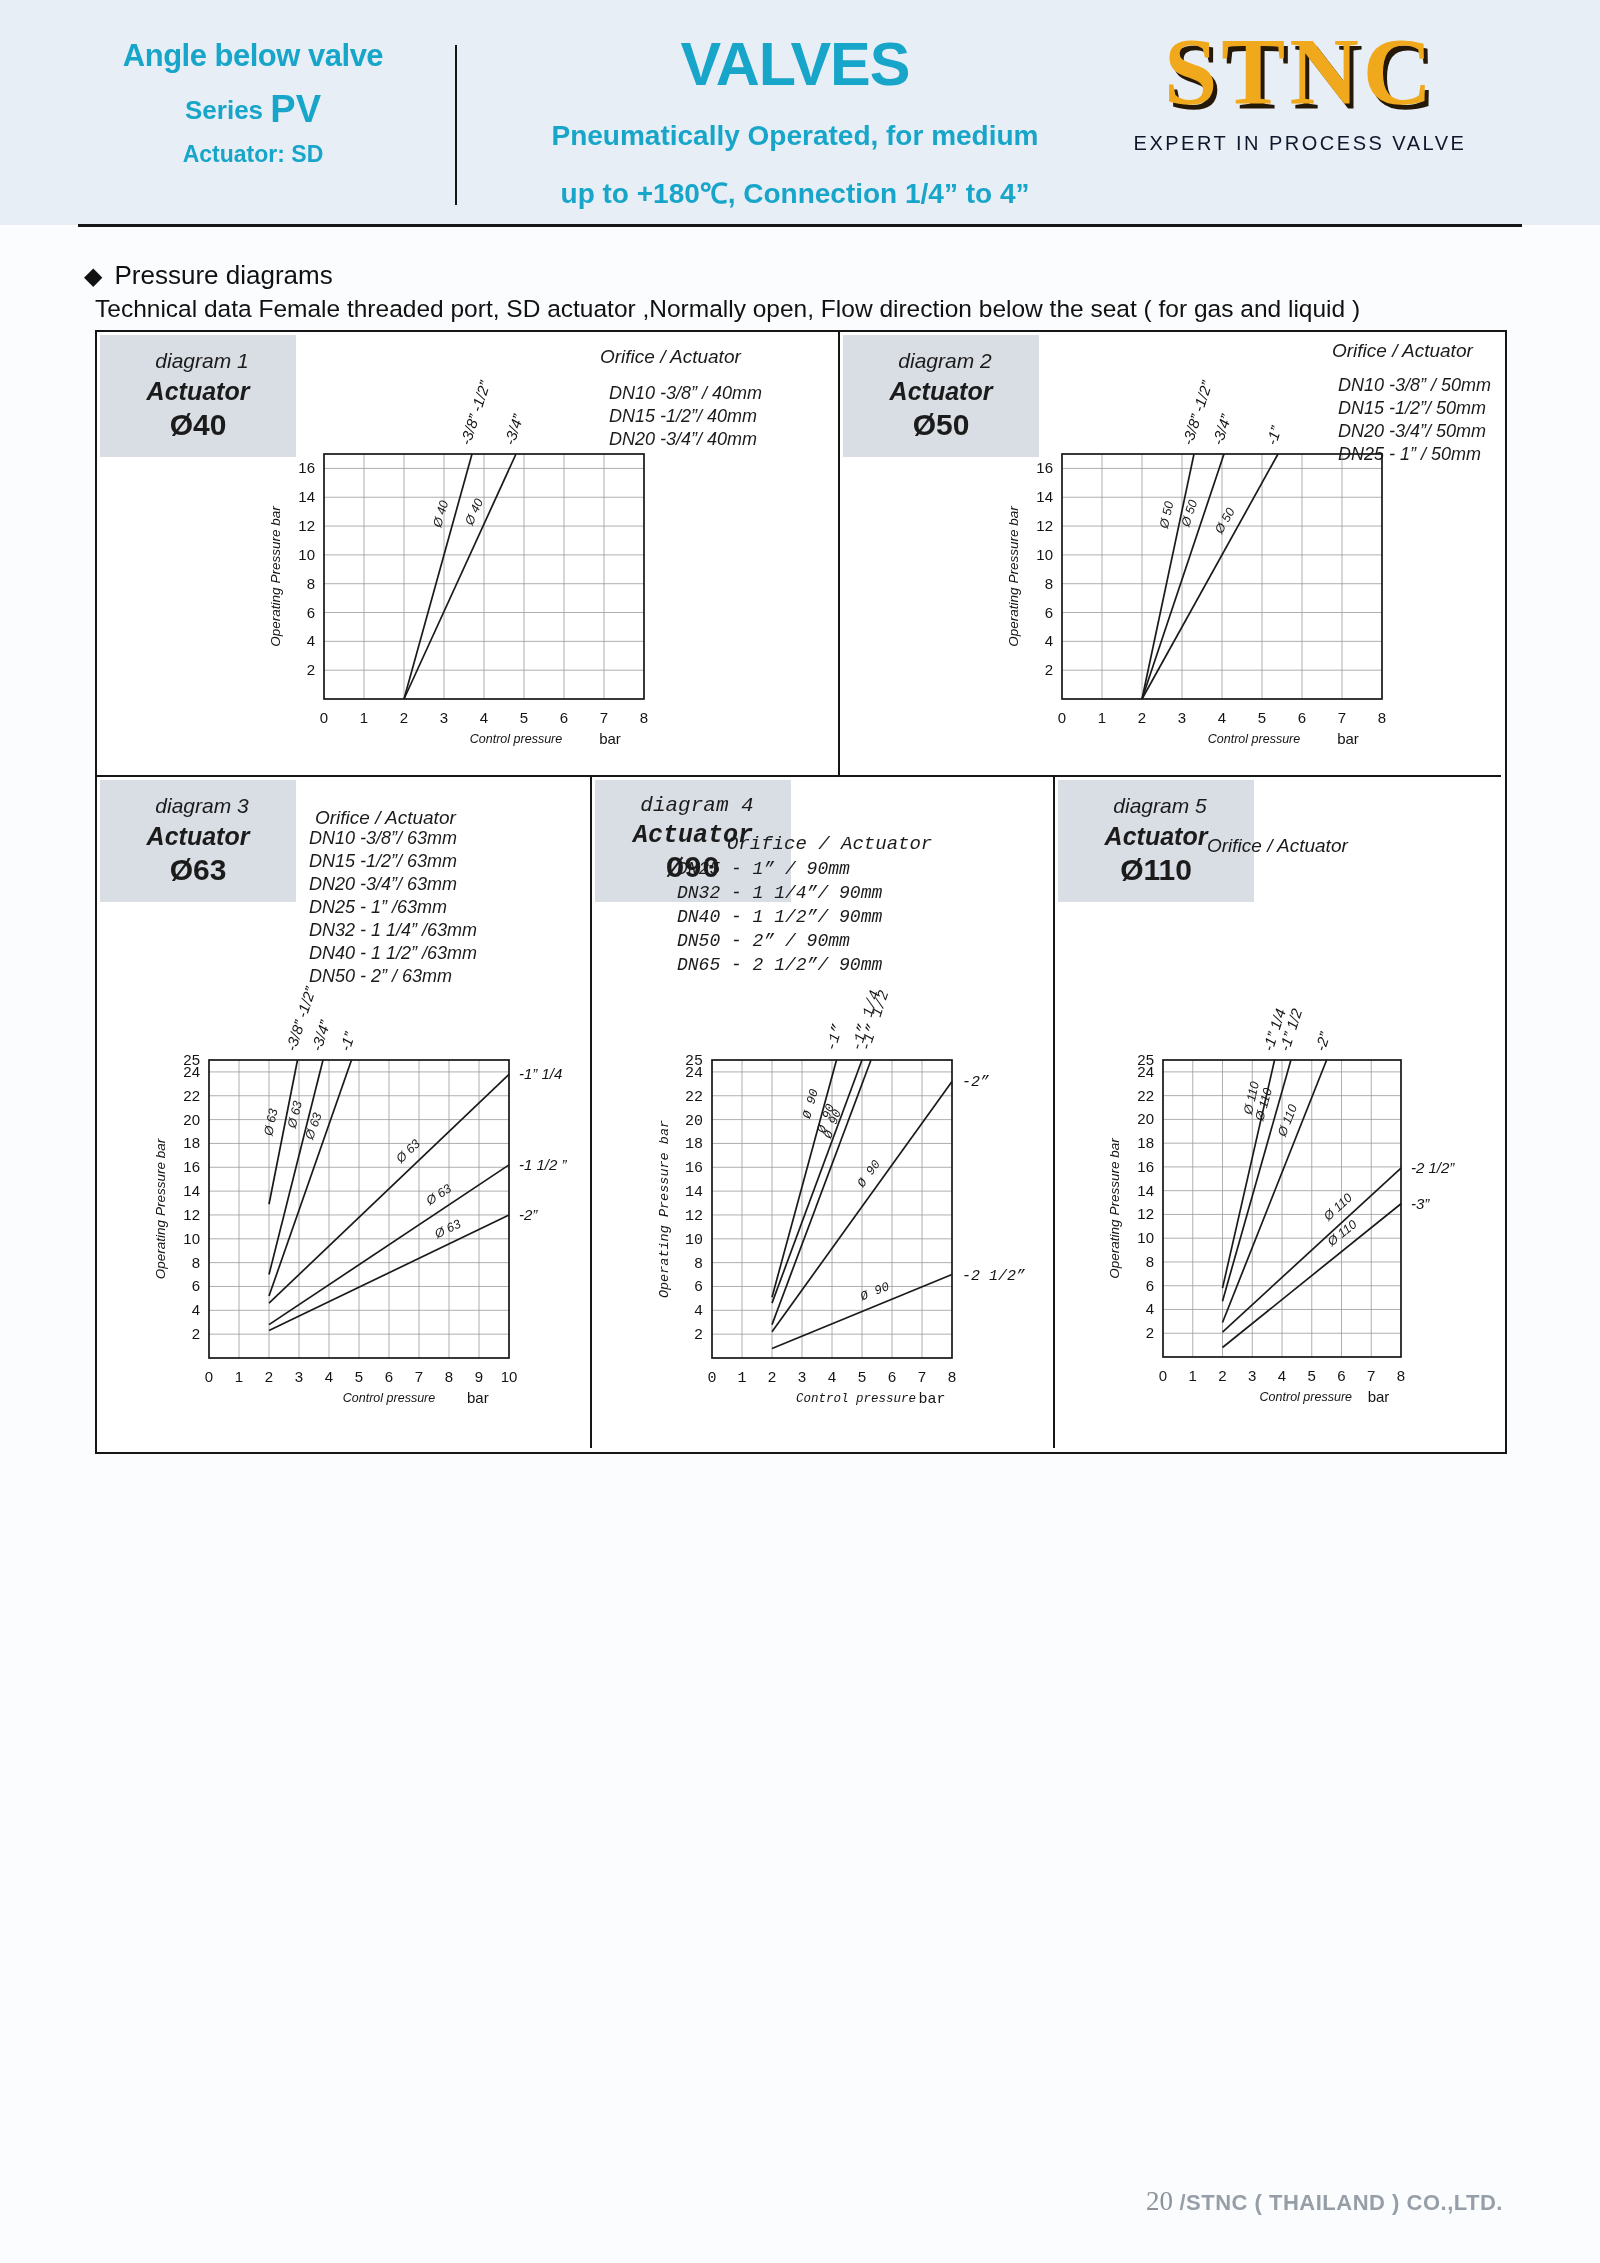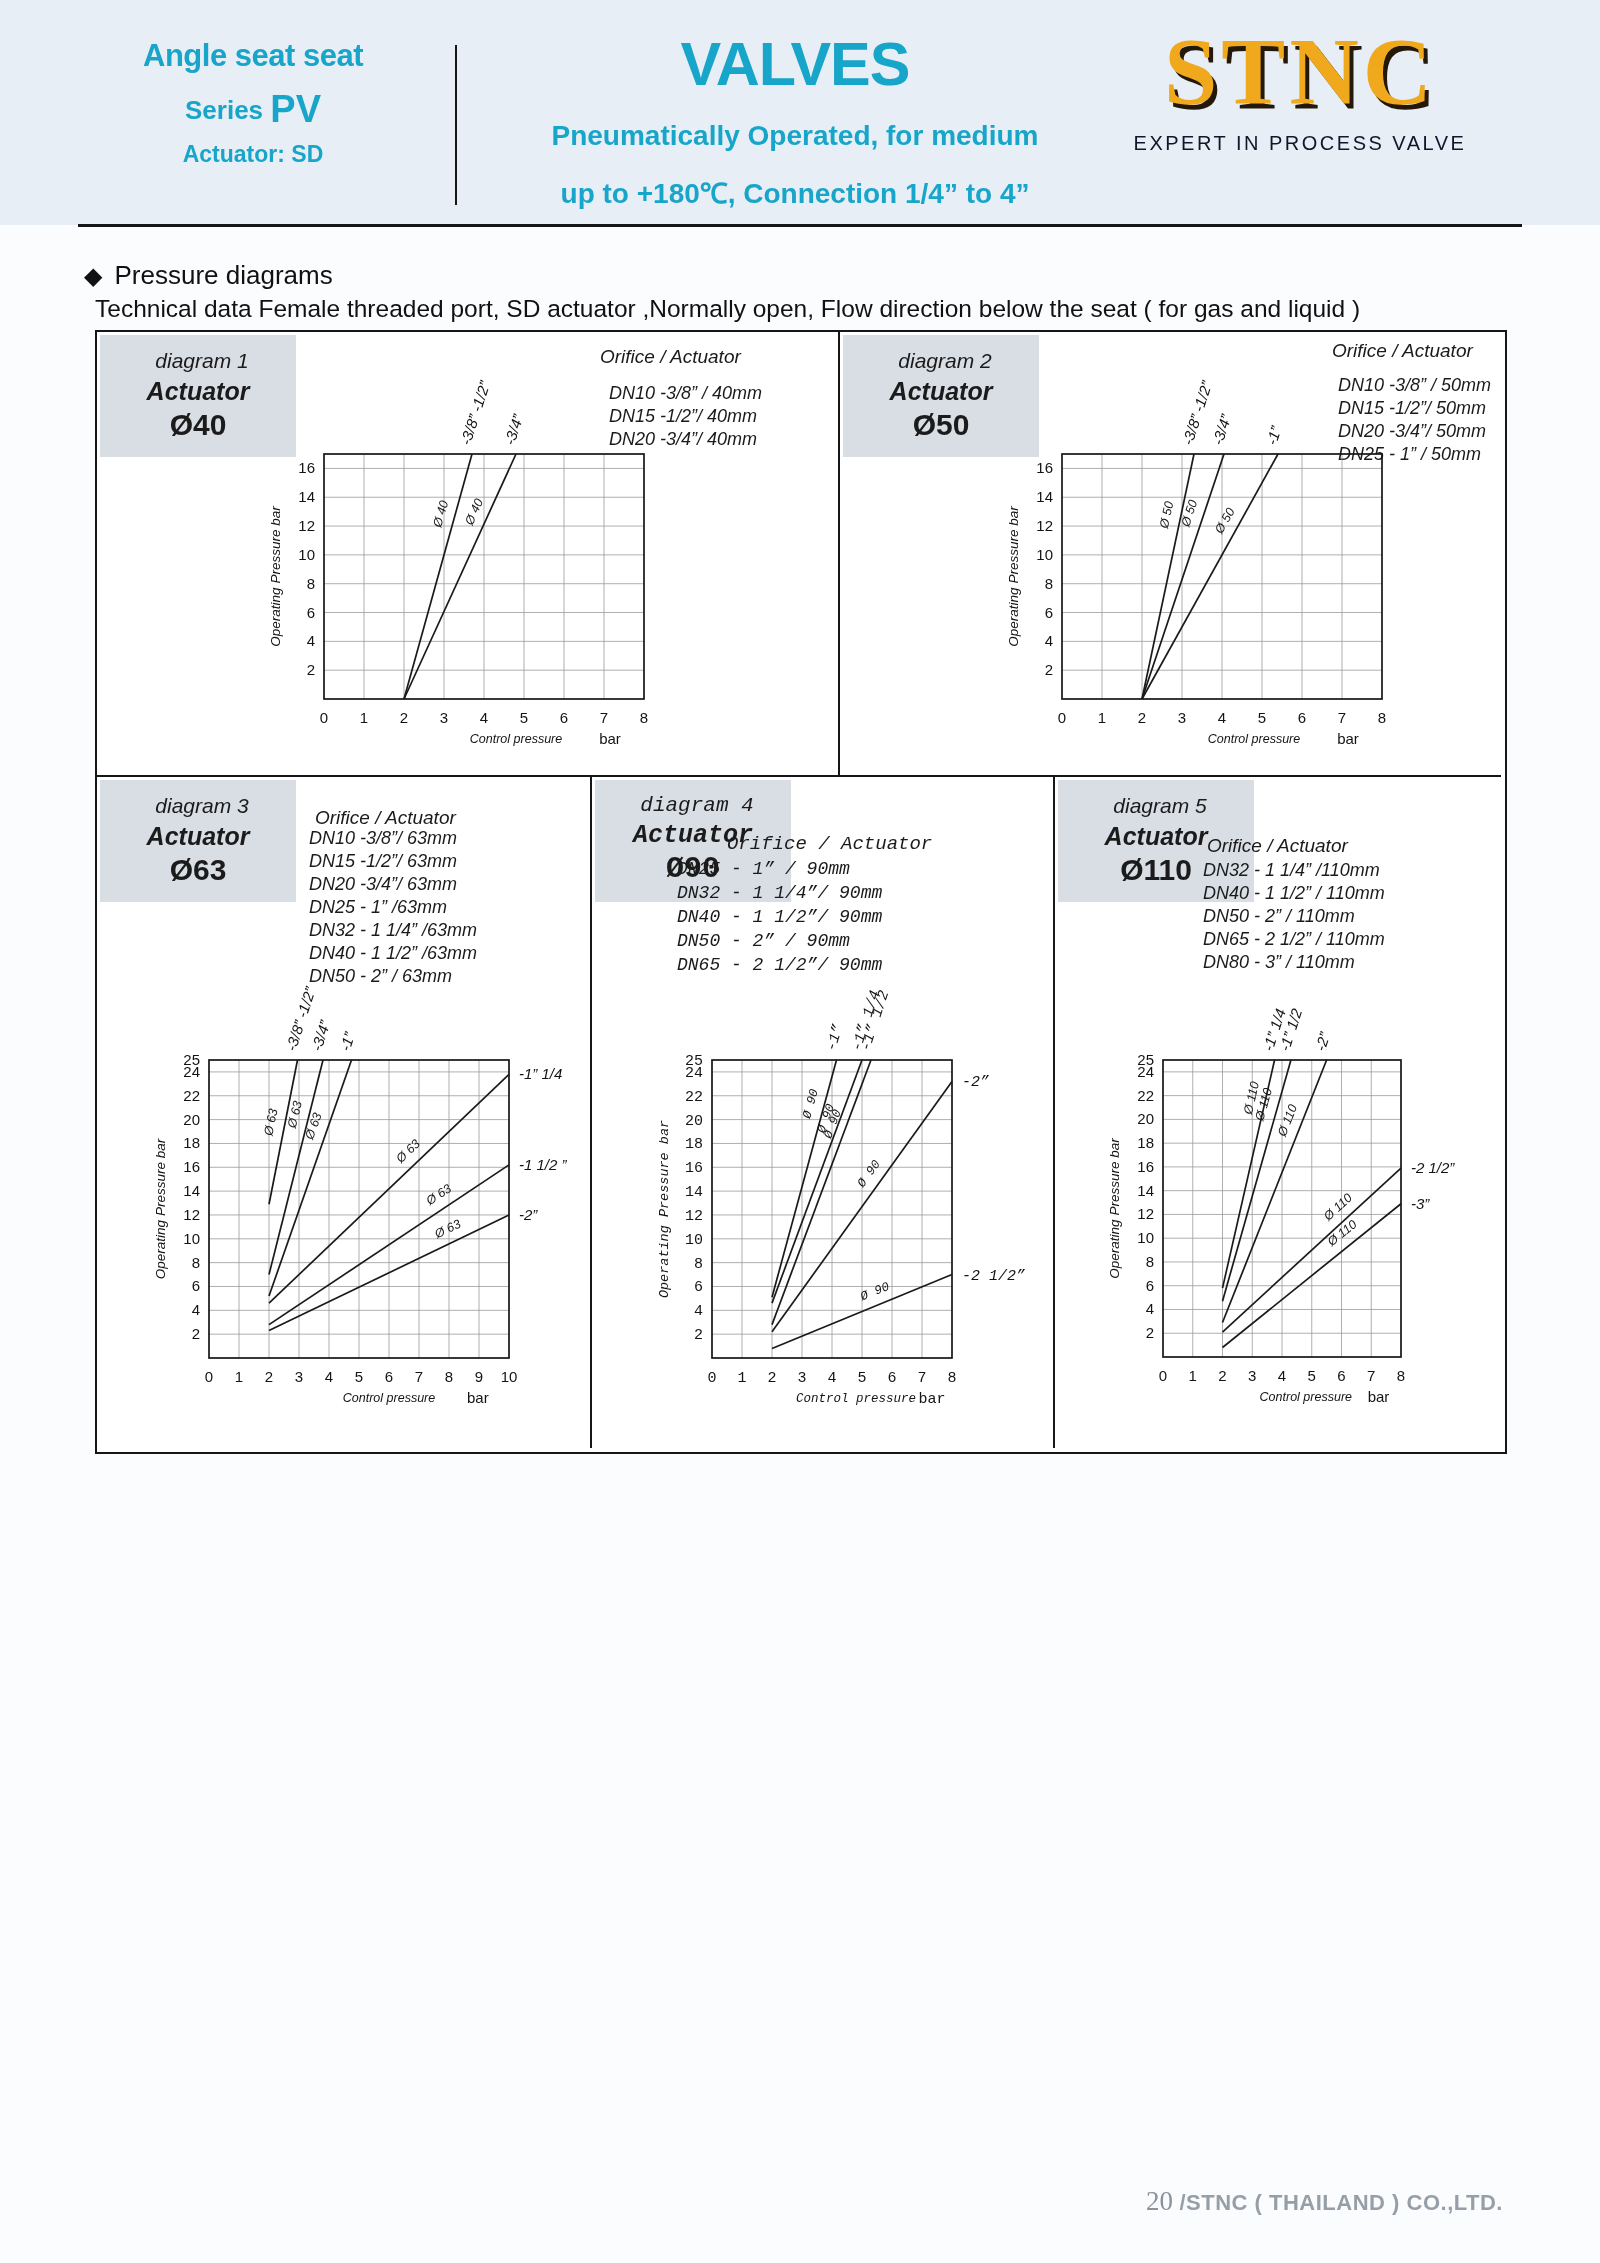--- a/index.html
+++ b/index.html
@@ -47,21 +47,21 @@
   .footer .co{font-size:22px;font-weight:bold;color:#969ea8;letter-spacing:.5px;}
 </style>
 </head>
 <body>
 
 <div class="page">
 
   <div class="hdr-band"></div>
 
   <div class="hdr-left">
-    <div class="l1">Angle seat seat</div>
+    <div class="l1">Angle below valve</div>
     <div class="l2">
       <span>Series</span>
       <span class="big">PV</span>
     </div>
     <div class="l3">Actuator:  SD</div>
   </div>
 
   <div class="hdr-divider"></div>
 
   <div class="hdr-center">
@@ -377,27 +377,20 @@
         </div>
     </div>
 
     <div class="cell c5">
       <div class="blk">
         <div class="dg">diagram 5</div>
         <div class="ac">Actuator</div>
         <div class="sz">Ø110</div>
       </div>
       <div class="ori-title" style="left:152px;top:58px;">Orifice / Actuator</div>
-      <div class="orifice-list" style="left:148px;top:82px;">
-          <div>DN32 - 1 1/4” /110mm</div>
-          <div>DN40 - 1 1/2”  / 110mm</div>
-          <div>DN50 - 2”  / 110mm</div>
-          <div>DN65 - 2 1/2” / 110mm</div>
-          <div>DN80 - 3”  / 110mm</div>
-        </div>
       <div class="chart" style="left:36px;top:168px;">
           <svg width="410" height="462" viewBox="0 0 410 462">
             <line x1="101.75" y1="115" x2="101.75" y2="412" stroke="#9a9a9a" stroke-width="0.8"></line>
             <line x1="131.5" y1="115" x2="131.5" y2="412" stroke="#9a9a9a" stroke-width="0.8"></line>
             <line x1="161.25" y1="115" x2="161.25" y2="412" stroke="#9a9a9a" stroke-width="0.8"></line>
             <line x1="191" y1="115" x2="191" y2="412" stroke="#9a9a9a" stroke-width="0.8"></line>
             <line x1="220.75" y1="115" x2="220.75" y2="412" stroke="#9a9a9a" stroke-width="0.8"></line>
             <line x1="250.5" y1="115" x2="250.5" y2="412" stroke="#9a9a9a" stroke-width="0.8"></line>
             <line x1="280.25" y1="115" x2="280.25" y2="412" stroke="#9a9a9a" stroke-width="0.8"></line>
             <line x1="72" y1="388.24" x2="310" y2="388.24" stroke="#9a9a9a" stroke-width="0.8"></line>

